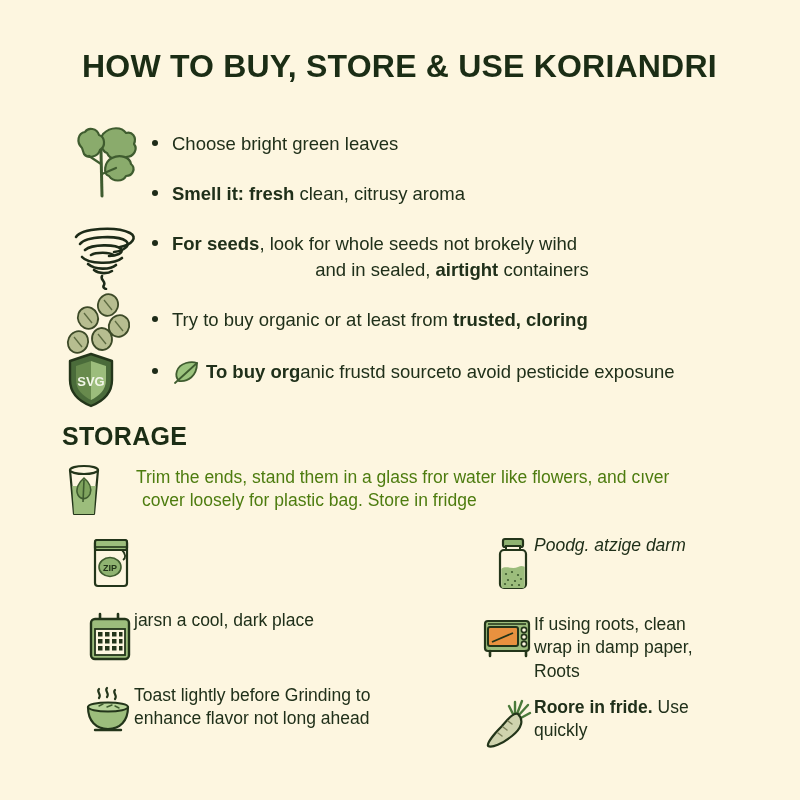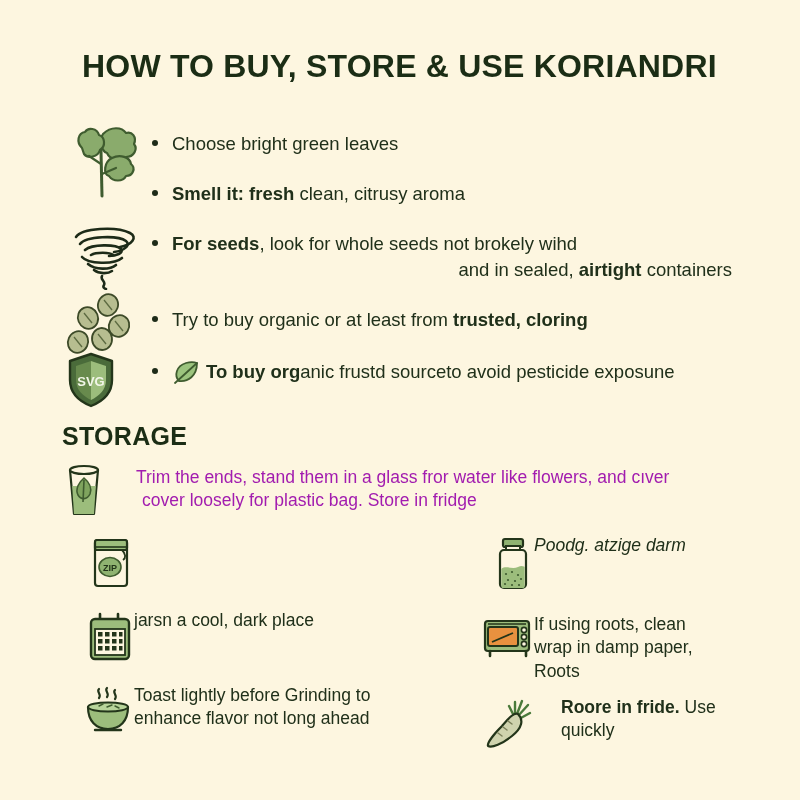--- a/index.html
+++ b/index.html
@@ -88,21 +88,21 @@
     background: #1d2b18;
   }
   .b1 { position: absolute; top: 12px;  left: 0; }
   .b2 { position: absolute; top: 62px;  left: 0; }
   .b3 { position: absolute; top: 112px; left: 0; width: 620px; }
   .b4 { position: absolute; top: 188px; left: 0; }
   .b5 { position: absolute; top: 240px; left: 0; width: 640px; }
 
   .b3 .line2 {
     display: block;
-    text-align: right;
+    text-align: center;
     margin-top: 2px;
     padding-right: 38px;
   }
 
   .bold { font-weight: bold; }
 
   .inline-leaf {
     display: inline-block;
     vertical-align: -6px;
     margin-right: 6px;
@@ -124,21 +124,21 @@
     left: 62px;
     top: 462px;
     width: 720px;
     display: flex;
     align-items: flex-start;
   }
   .storage-wide .icon-cell { width: 74px; flex: none; padding-top: 2px; }
   .storage-wide .txt {
     font-size: 17.5px;
     line-height: 1.32;
-    color: #a21caf;
+    color: #4d7c0f;
     padding-top: 4px;
   }
 
   .storage-grid {
     position: absolute;
     left: 62px;
     top: 532px;
     width: 724px;
     display: grid;
     grid-template-columns: 400px 324px;
@@ -160,21 +160,21 @@
     padding-top: 4px;
   }
   .sg-cell .txt {
     font-size: 17.5px;
     line-height: 1.34;
     color: #20301a;
     padding-top: 2px;
   }
 
   .cell-oven  { padding-top: 4px; }
-  .cell-root  { padding-top: 12px; gap: 27px; }
+  .cell-root  { padding-top: 12px; }
   .cell-jar   { padding-top: 0px; font-style: italic; }
 
   svg { display: block; }
 </style>
 </head>
 <body>
 
 <div class="page">
 
   <div class="title">HOW TO BUY, STORE &amp; USE KORIANDRI</div>

